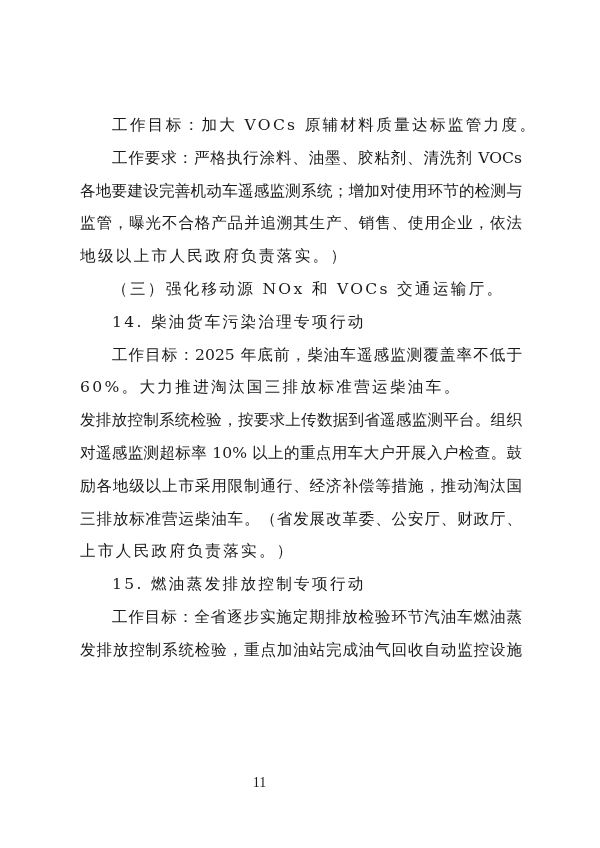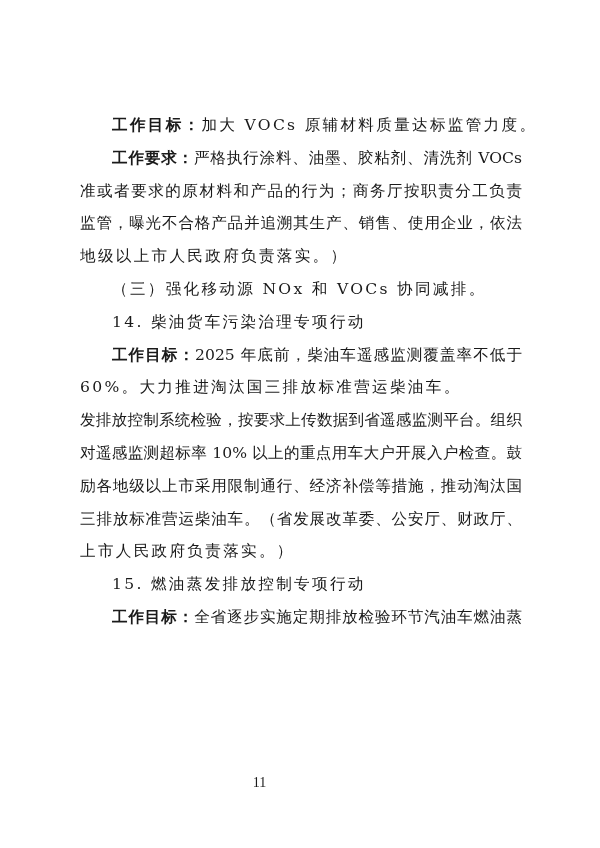--- a/index.html
+++ b/index.html
@@ -3,39 +3,40 @@
   <meta charset="utf-8">
   <style>
     html, body { margin: 0; padding: 0; background: #ffffff; }
     body { width: 600px; height: 848px; position: relative; overflow: hidden;
            font-family: "DejaVu Serif", "Liberation Serif", serif; color: #1a1a1a; }
     .page { position: absolute; left: 80px; top: 109px; width: 442px; }
     .line { height: 32.8px; line-height: 32.8px; font-size: 15.6px; white-space: nowrap;
             letter-spacing: 2.3px; overflow: visible; }
     .line.just { text-align-last: justify; text-align: justify; letter-spacing: 0; }
     .indent { padding-left: 32px; }
-    .bold { font-weight: bold; }
+    .bold { font-weight: normal; }
     .page-number { position: absolute; left: 0; width: 519px; top: 775px; text-align: center;
                    font-size: 14px; font-family: "Liberation Serif", serif; }
   </style>
 </head>
 <body>
 
 <div class="page" id="doc">
     <div class="line indent"><span class="bold">工作目标：</span><span>加大 VOCs 原辅材料质量达标监管力度。</span></div>
     <div class="line indent just"><span class="bold">工作要求：</span><span>严格执行涂料、油墨、胶粘剂、清洗剂 VOCs</span></div>
-    <div class="line just"><span>准或者要求的原材料和产品的行为；商务厅按职责分工负责</span></div>
+    <div class="line just"><span>各地要建设完善机动车遥感监测系统；增加对使用环节的检测与</span></div>
     <div class="line just"><span>监管，曝光不合格产品并追溯其生产、销售、使用企业，依法</span></div>
     <div class="line"><span>地级以上市人民政府负责落实。）</span></div>
-    <div class="line indent"><span>（三）强化移动源 NOx 和 VOCs 协同减排。</span></div>
+    <div class="line indent"><span>（三）强化移动源 NOx 和 VOCs 交通运输厅。</span></div>
     <div class="line indent"><span>14. 柴油货车污染治理专项行动</span></div>
     <div class="line indent just"><span class="bold">工作目标：</span><span>2025 年底前，柴油车遥感监测覆盖率不低于</span></div>
     <div class="line"><span>60%。大力推进淘汰国三排放标准营运柴油车。</span></div>
     <div class="line just"><span>发排放控制系统检验，按要求上传数据到省遥感监测平台。组织</span></div>
     <div class="line just"><span>对遥感监测超标率 10% 以上的重点用车大户开展入户检查。鼓</span></div>
     <div class="line just"><span>励各地级以上市采用限制通行、经济补偿等措施，推动淘汰国</span></div>
     <div class="line just"><span>三排放标准营运柴油车。（省发展改革委、公安厅、财政厅、</span></div>
     <div class="line"><span>上市人民政府负责落实。）</span></div>
     <div class="line indent"><span>15. 燃油蒸发排放控制专项行动</span></div>
     <div class="line indent just"><span class="bold">工作目标：</span><span>全省逐步实施定期排放检验环节汽油车燃油蒸</span></div>
+    <div class="line just"><span>发排放控制系统检验，重点加油站完成油气回收自动监控设施</span></div>
   </div>
 
 <div class="page-number">11</div>
 
 </body></html>

